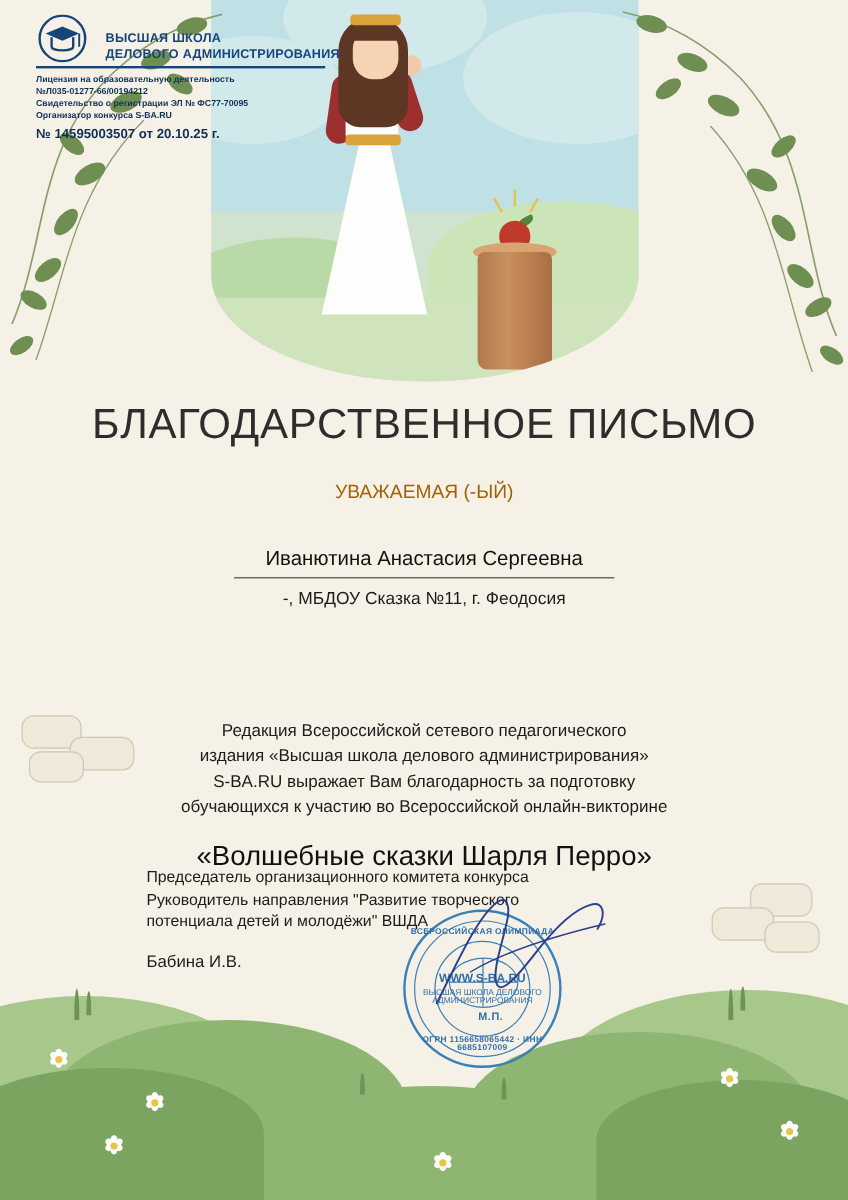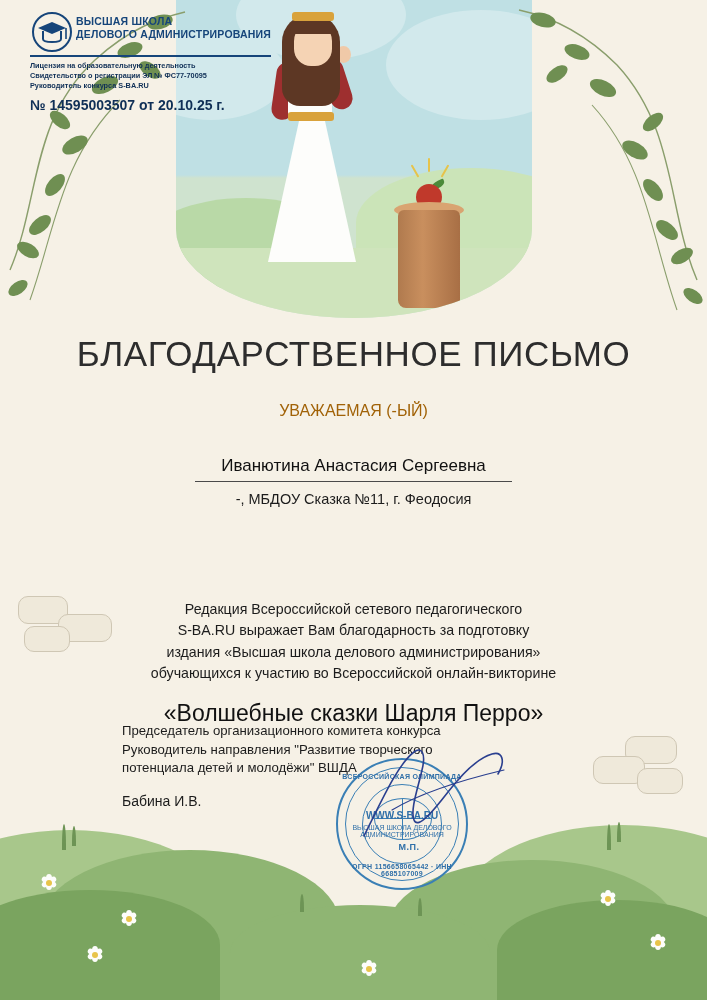--- a/index.html
+++ b/index.html
@@ -246,22 +246,22 @@
   
   .header {
     position: absolute;
     left: 30px;
     top: 12px;
     width: 290px;
     z-index: 5;
   }
   .logo-row {
     display: flex;
-    align-items: flex-start;
-    gap: 2px;
+    align-items: flex-end;
+    gap: 14px;
   }
   .logo-mark {
     width: 44px;
     height: 40px;
     flex: 0 0 auto;
     position: relative;
   }
   .logo-title {
     font-size: 10.5px;
     font-weight: bold;
@@ -276,21 +276,21 @@
     background: #16457a;
     margin: 3px 0 4px 0;
   }
   .meta {
     font-size: 7.3px;
     color: #0f2f56;
     line-height: 1.35;
     font-weight: bold;
   }
   .meta .num {
-    font-size: 14px;
+    font-size: 11px;
     margin-top: 5px;
     display: block;
   }
 
   
   .content {
     position: absolute;
     left: 0;
     right: 0;
     top: 318px;
@@ -531,22 +531,23 @@
         </svg>
       </div>
       <div class="logo-title">
         <div>ВЫСШАЯ ШКОЛА</div>
         <div>ДЕЛОВОГО АДМИНИСТРИРОВАНИЯ</div>
       </div>
     </div>
     <div class="logo-underline"></div>
     <div class="meta">
       <div>Лицензия на образовательную деятельность</div>
+      <div>№Л035-01277-66/00194212</div>
       <div>Свидетельство о регистрации ЭЛ № ФС77-70095</div>
-      <div>Руководитель конкурса S-BA.RU</div>
+      <div>Организатор конкурса S-BA.RU</div>
       <span class="num">№ 14595003507 от 20.10.25 г.</span>
     </div>
   </div>
 
   <div class="bottom-scene">
     <div class="grass-hill sand" style="left:-60px;bottom:0;width:420px;height:120px;"></div>
     <div class="grass-hill sand" style="right:-60px;bottom:0;width:380px;height:110px;"></div>
     <div class="grass-hill light" style="left:-90px;bottom:0;width:320px;height:170px;"></div>
     <div class="grass-hill" style="left:40px;bottom:0;width:300px;height:150px;"></div>
     <div class="grass-hill dark" style="left:-40px;bottom:0;width:260px;height:110px;"></div>
@@ -629,22 +630,22 @@
     <div class="title">БЛАГОДАРСТВЕННОЕ ПИСЬМО</div>
     <div class="subtitle">УВАЖАЕМАЯ (-ЫЙ)</div>
 
     <div class="recipient-block">
       <div class="recipient-name">Иванютина Анастасия Сергеевна</div>
       <div class="recipient-org">-, МБДОУ Сказка №11, г. Феодосия</div>
     </div>
 
     <div class="body-text">
       <div>Редакция Всероссийской сетевого педагогического</div>
+      <div>издания «Высшая школа делового администрирования»</div>
       <div>S-BA.RU выражает Вам благодарность за подготовку</div>
-      <div>издания «Высшая школа делового администрирования»</div>
       <div>обучающихся к участию во Всероссийской онлайн-викторине</div>
     </div>
 
     <div class="quiz-title">«Волшебные сказки Шарля Перро»</div>
   </div>
 
   <div class="signature">
     <div>Председатель организационного комитета конкурса</div>
     <div>Руководитель направления "Развитие творческого</div>
     <div>потенциала детей и молодёжи" ВШДА</div>

